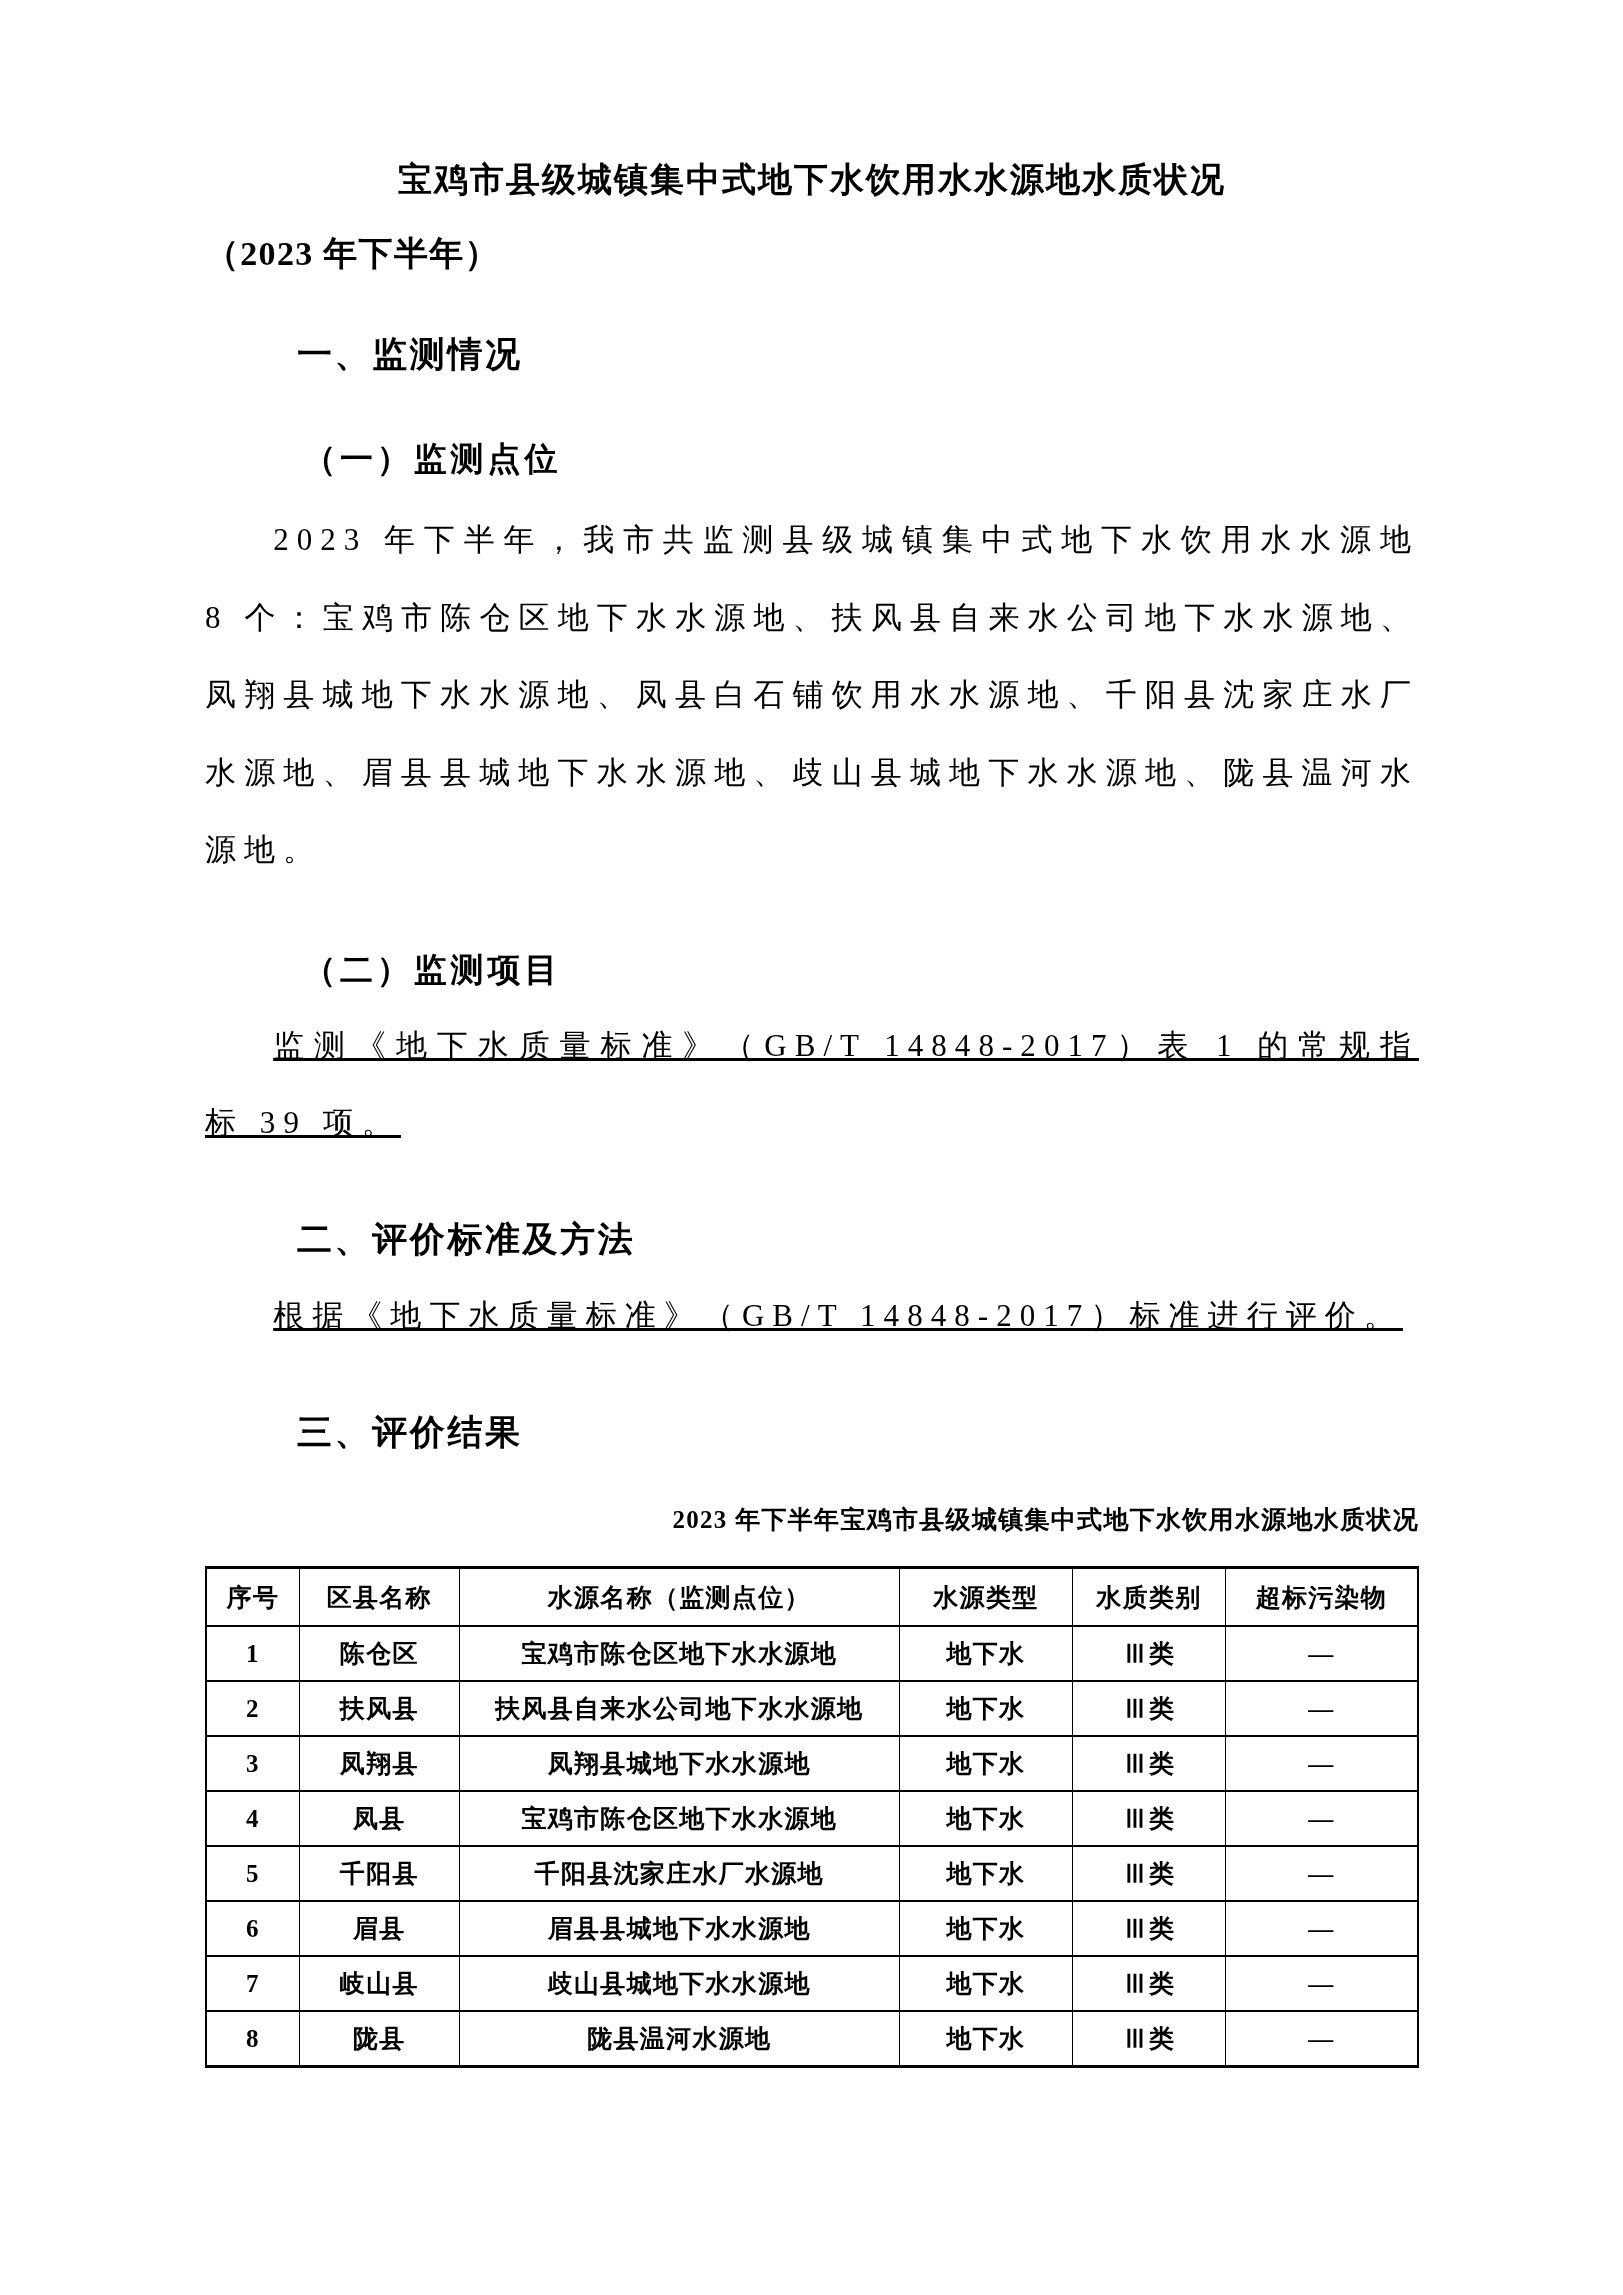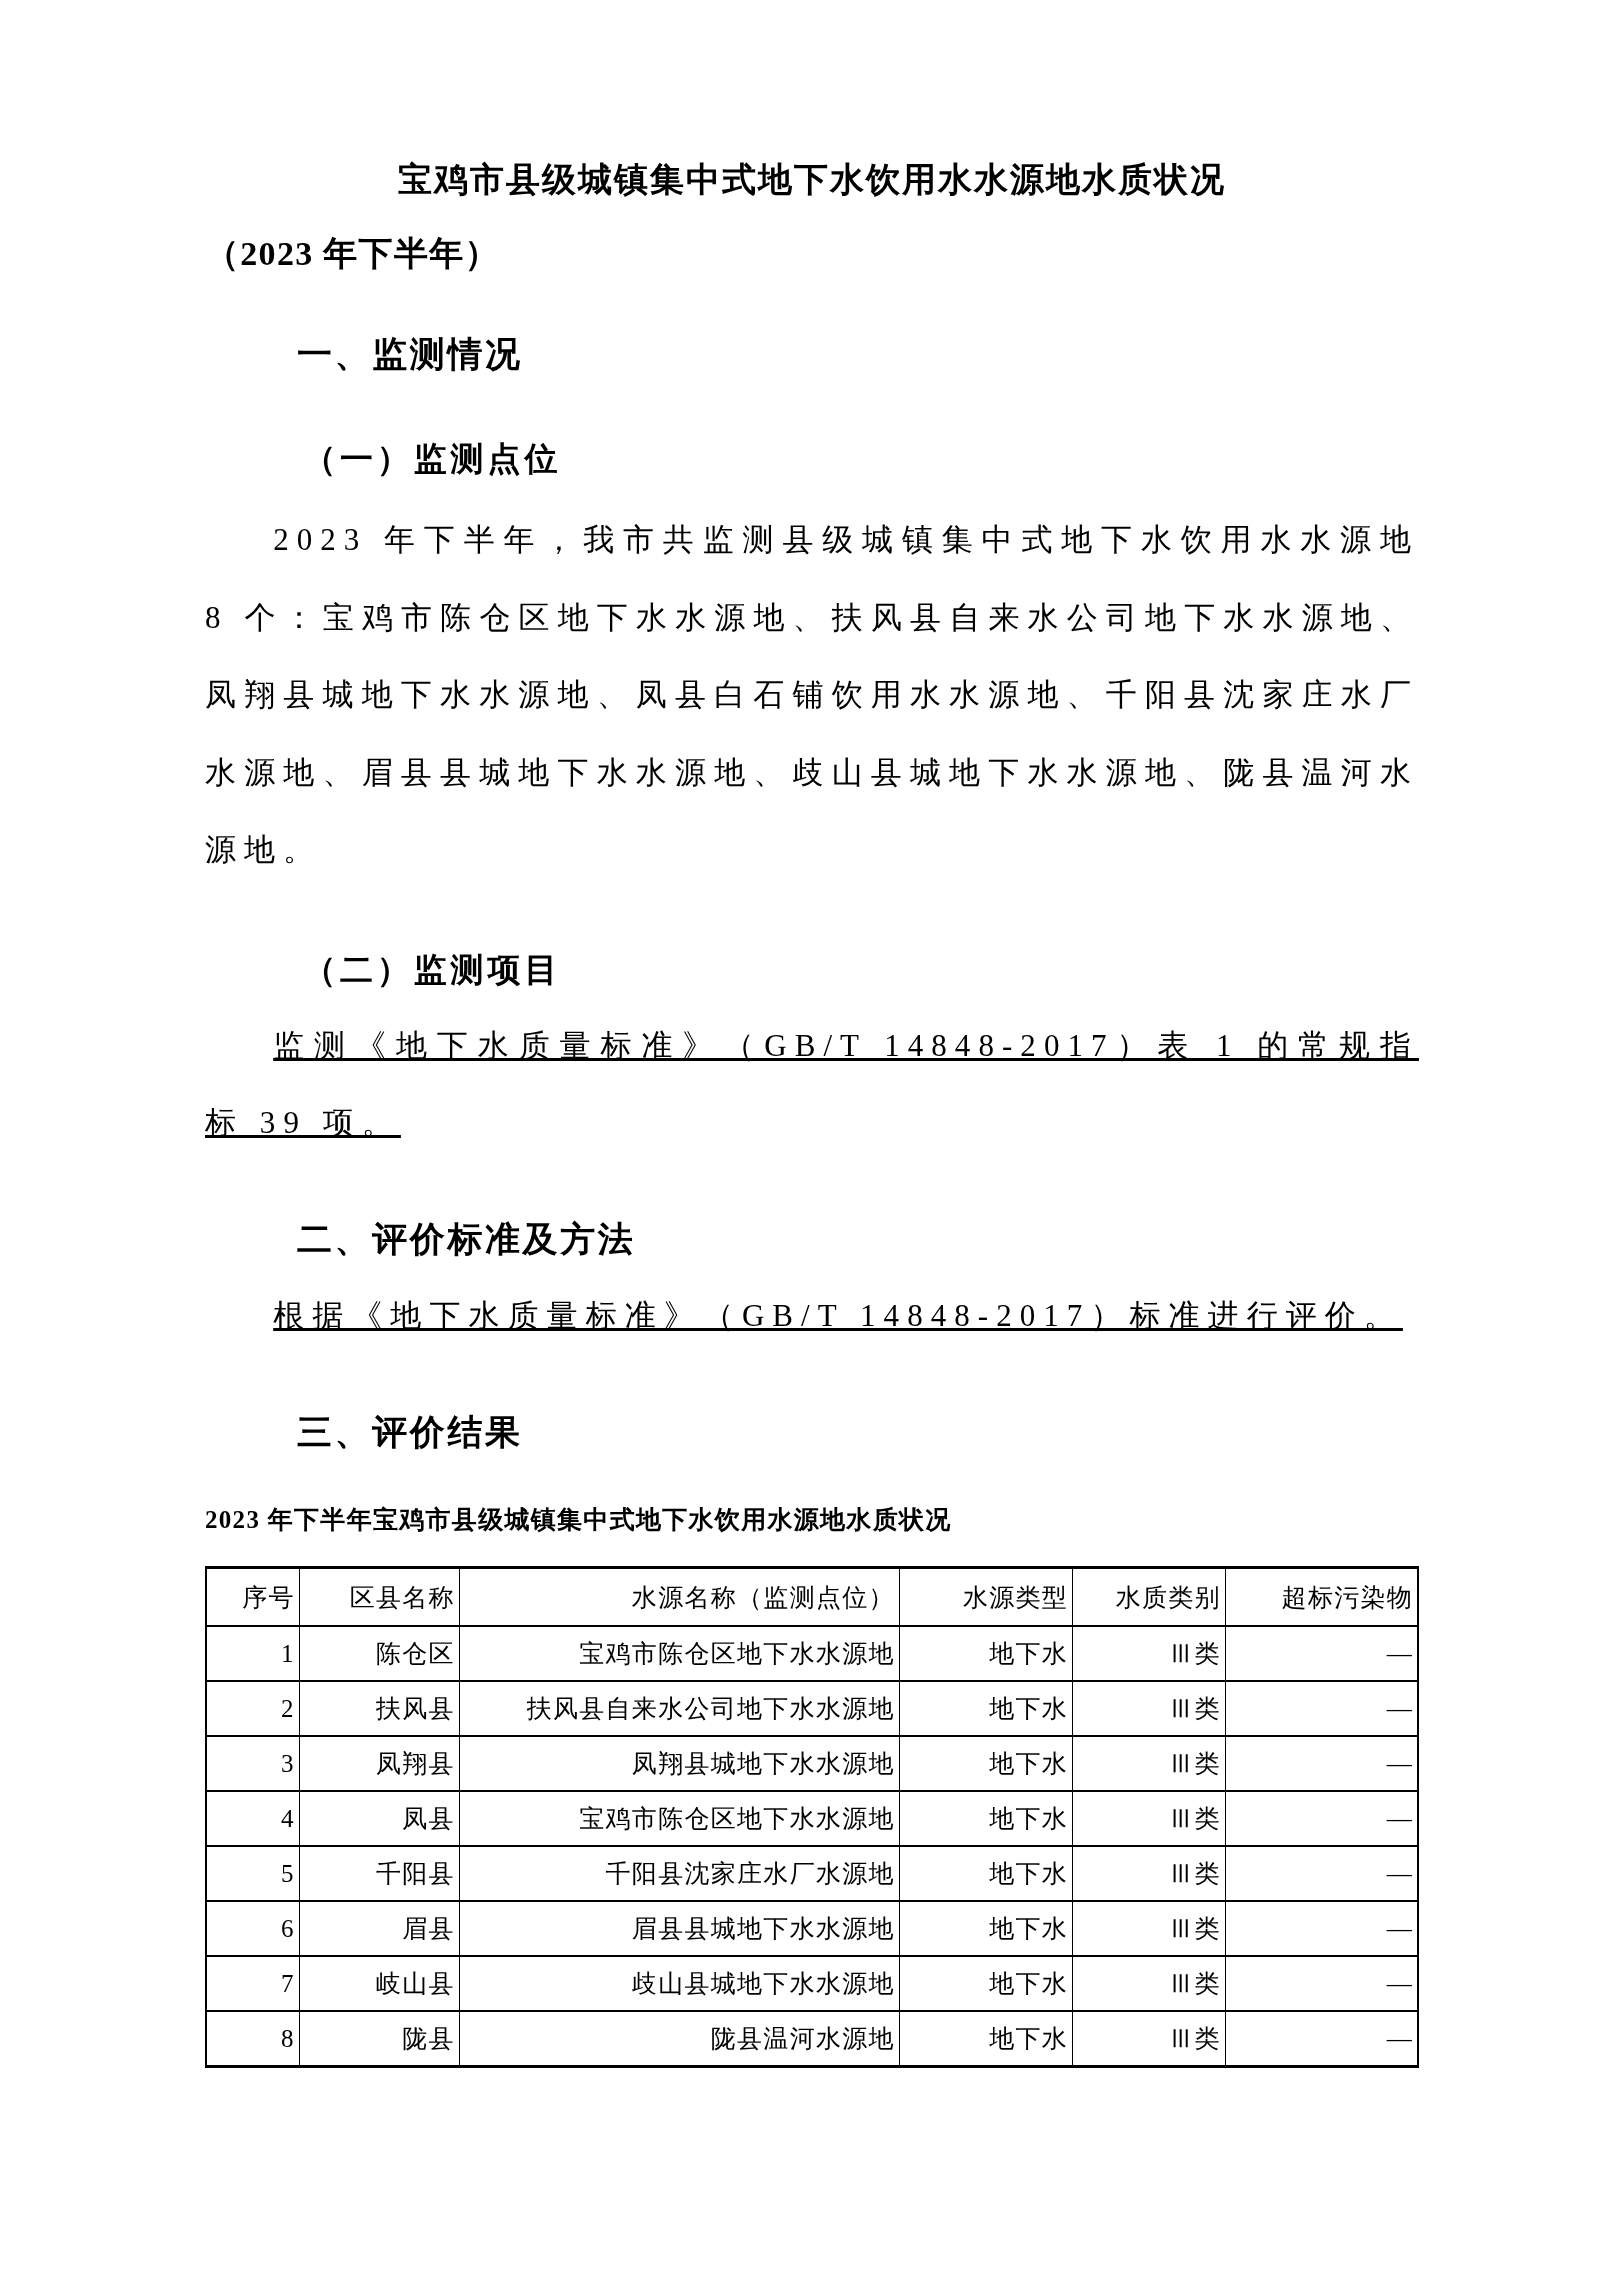--- a/index.html
+++ b/index.html
@@ -54,38 +54,38 @@
     text-align: justify;
     text-indent: 2.2em;
     letter-spacing: 0.26em;
     font-family: "Liberation Serif", serif;
   }
   .para.tight { margin-top: 14.4px; text-decoration: underline; }
   .table-caption {
     margin-top: 47px;
     font-size: 25px;
     font-weight: bold;
-    text-align: left;
+    text-align: right;
     letter-spacing: 1.3px;
   }
   table.results {
     margin-top: 30px;
     width: 100%;
     border-collapse: collapse;
     table-layout: fixed;
     border-top: 3.3px solid #000;
     border-bottom: 3.3px solid #000;
     border-left: 2px solid #000;
     border-right: 2px solid #000;
   }
   table.results th, table.results td {
     border: 1.3px solid #000;
-    text-align: right;
+    text-align: center;
     vertical-align: middle;
-    font-weight: normal;
+    font-weight: bold;
     font-size: 25px;
     letter-spacing: 1.3px;
     padding: 0 3.9px;
     overflow: hidden;
     white-space: nowrap;
   }
   table.results thead th {
     height: 59px;
     border-bottom: 2.6px solid #000;
   }

